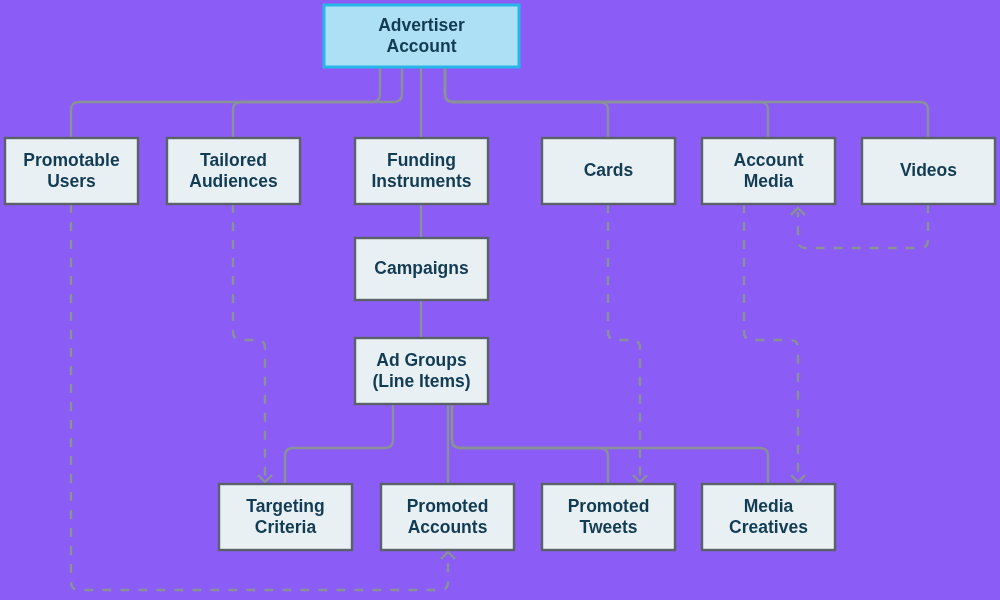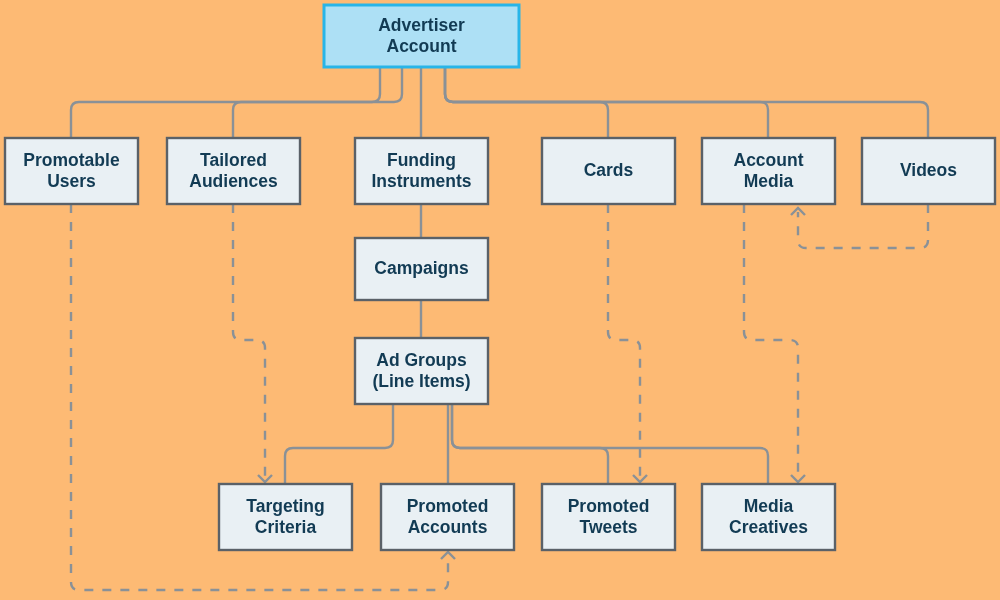--- a/index.html
+++ b/index.html
@@ -10,21 +10,21 @@
   body {
     width: 1000px;
     height: 600px;
     font-family: "Liberation Sans", sans-serif;
     overflow: hidden;
   }
   #diagram-root {
     position: relative;
     width: 1000px;
     height: 600px;
-    background: #fdba74;
+    background: #8b5cf6;
   }
   svg.diagram {
     display: block;
     width: 1000px;
     height: 600px;
   }
   .node-rect {
     fill: #e9f0f4;
     stroke: #5a6168;
     stroke-width: 2.4;

